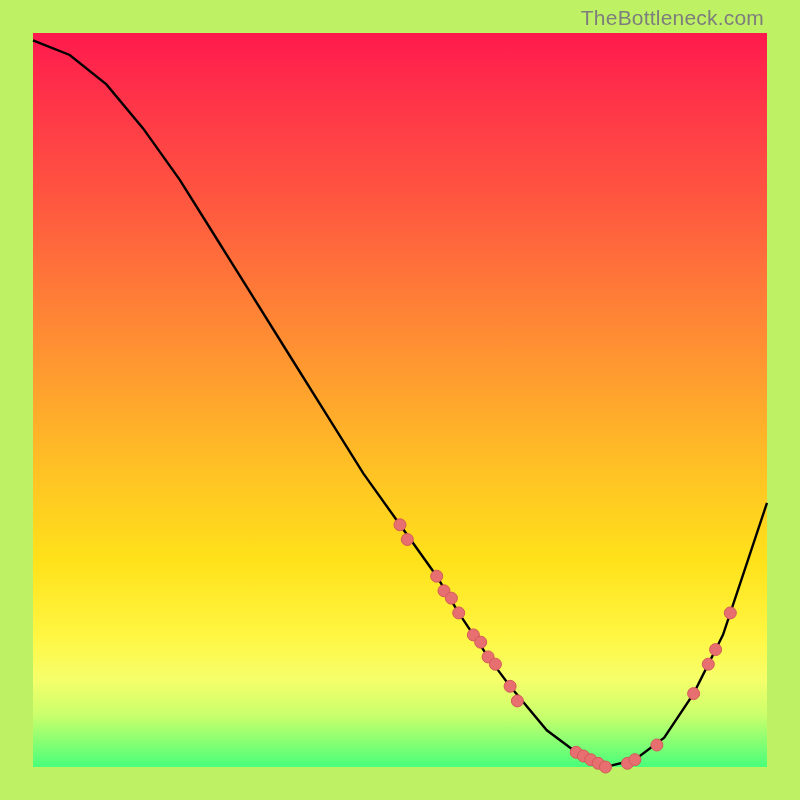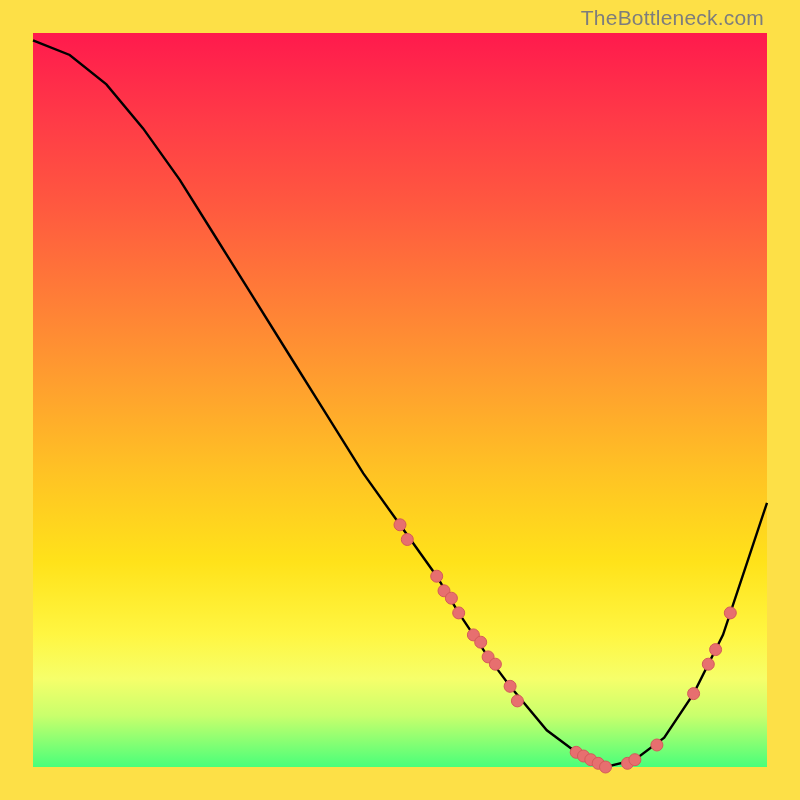--- a/index.html
+++ b/index.html
@@ -8,21 +8,21 @@
     width: 800px;
     height: 800px;
     background: #000;
     overflow: hidden;
     font-family: Arial, Helvetica, sans-serif;
   }
   .frame {
     position: relative;
     width: 800px;
     height: 800px;
-    background: #fde047;
+    background: #bef264;
   }
   .plot {
     position: absolute;
     left: 33px;
     top: 33px;
     width: 734px;
     height: 734px;
     
     background: linear-gradient(to bottom,
       #ff1a4d 0%,

